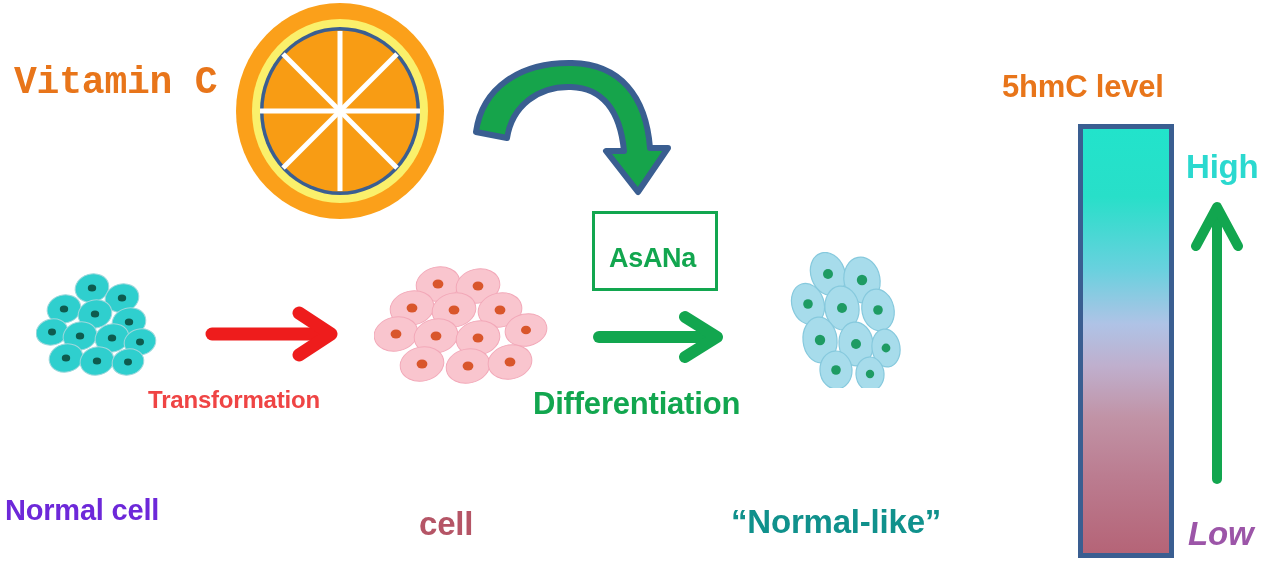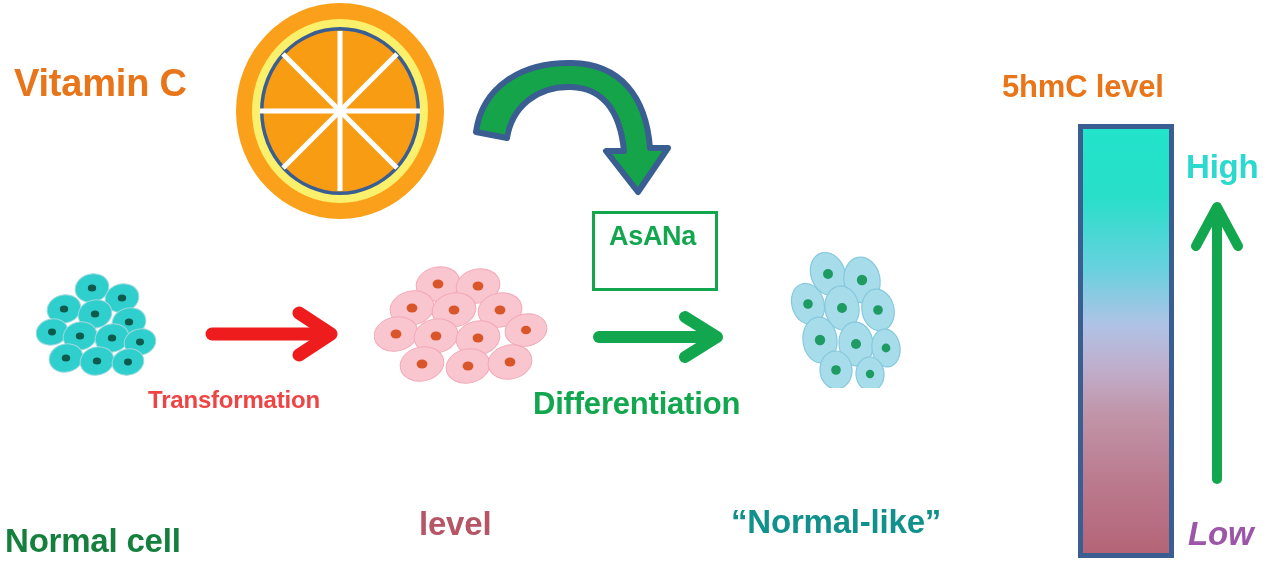--- a/index.html
+++ b/index.html
@@ -25,20 +25,21 @@
     line-height: 1;
     letter-spacing: -0.2px;
   }
 
   
   #vitc-label {
     left: 14px;
     top: 64px;
     font-size: 38px;
     color: #E8751A;
+    font-family: Liberation Mono, monospace;
   }
 
   
   #orange-graphic {
     position: absolute;
     left: 235px;
     top: 2px;
     width: 210px;
     height: 218px;
   }
@@ -63,20 +64,21 @@
     background: #ffffff;
     box-sizing: border-box;
     padding: 7px 0 0 14px;
   }
   #asana-box .bl {
     font-size: 27px;
     font-weight: bold;
     color: #12A64F;
     line-height: 1.18;
     letter-spacing: -0.3px;
+    margin-top: 22px;
   }
 
   
   .cellcluster { position: absolute; }
   #cluster-normal   { left: 36px;  top: 268px; width: 122px; height: 112px; }
   #cluster-ccrcc    { left: 374px; top: 264px; width: 176px; height: 124px; }
   #cluster-normlike { left: 790px; top: 252px; width: 112px; height: 136px; }
 
   
   #arrow-transformation { position: absolute; left: 205px; top: 305px; width: 140px; height: 58px; }
@@ -90,23 +92,23 @@
     color: #ef4444;
   }
   #differentiation-label {
     left: 533px; top: 388px;
     font-size: 31px;
     color: #12A64F;
   }
 
   
   #normalcell-label {
-    left: 5px; top: 524px;
-    font-size: 33px;
-    color: #15803d;
+    left: 5px; top: 496px;
+    font-size: 29px;
+    color: #6d28d9;
   }
   #ccrcc-label {
     left: 419px; top: 507px;
     font-size: 33px;
     color: #B55566;
   }
   #normallike-label {
     left: 731px; top: 505px;
     font-size: 33px;
     color: #10918C;
@@ -303,21 +305,21 @@
           <ellipse cx="80" cy="122" rx="4.2" ry="4.2"></ellipse>
         </g>
       </g>
     </svg>
   </div>
 
   <div class="lbl" id="transformation-label">Transformation</div>
   <div class="lbl" id="differentiation-label">Differentiation</div>
 
   <div class="lbl" id="normalcell-label">Normal cell</div>
-  <div class="lbl" id="ccrcc-label">level</div>
+  <div class="lbl" id="ccrcc-label">cell</div>
   <div class="lbl" id="normallike-label">“Normal-like”</div>
 
   <div class="lbl" id="hmc-title">5hmC level</div>
 
   <div id="gradient-bar"></div>
 
   <div id="arrow-level">
     <svg viewBox="0 0 54 288" width="54" height="288">
       <g fill="none" stroke="#12A64F" stroke-width="10" stroke-linecap="round" stroke-linejoin="round">
         <line x1="27" y1="281" x2="27" y2="14"></line>

